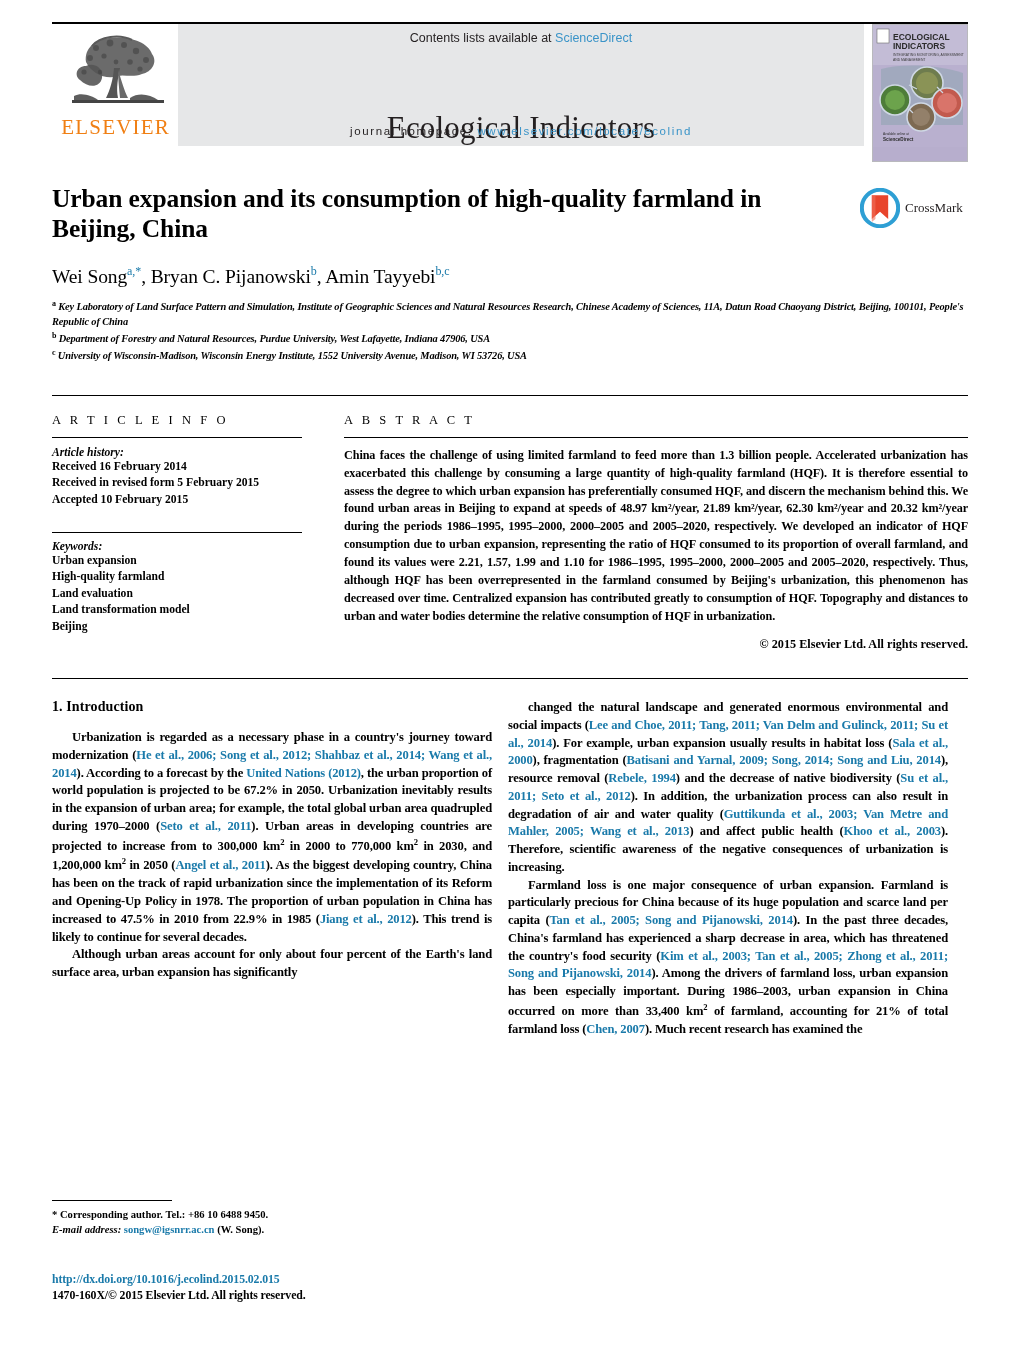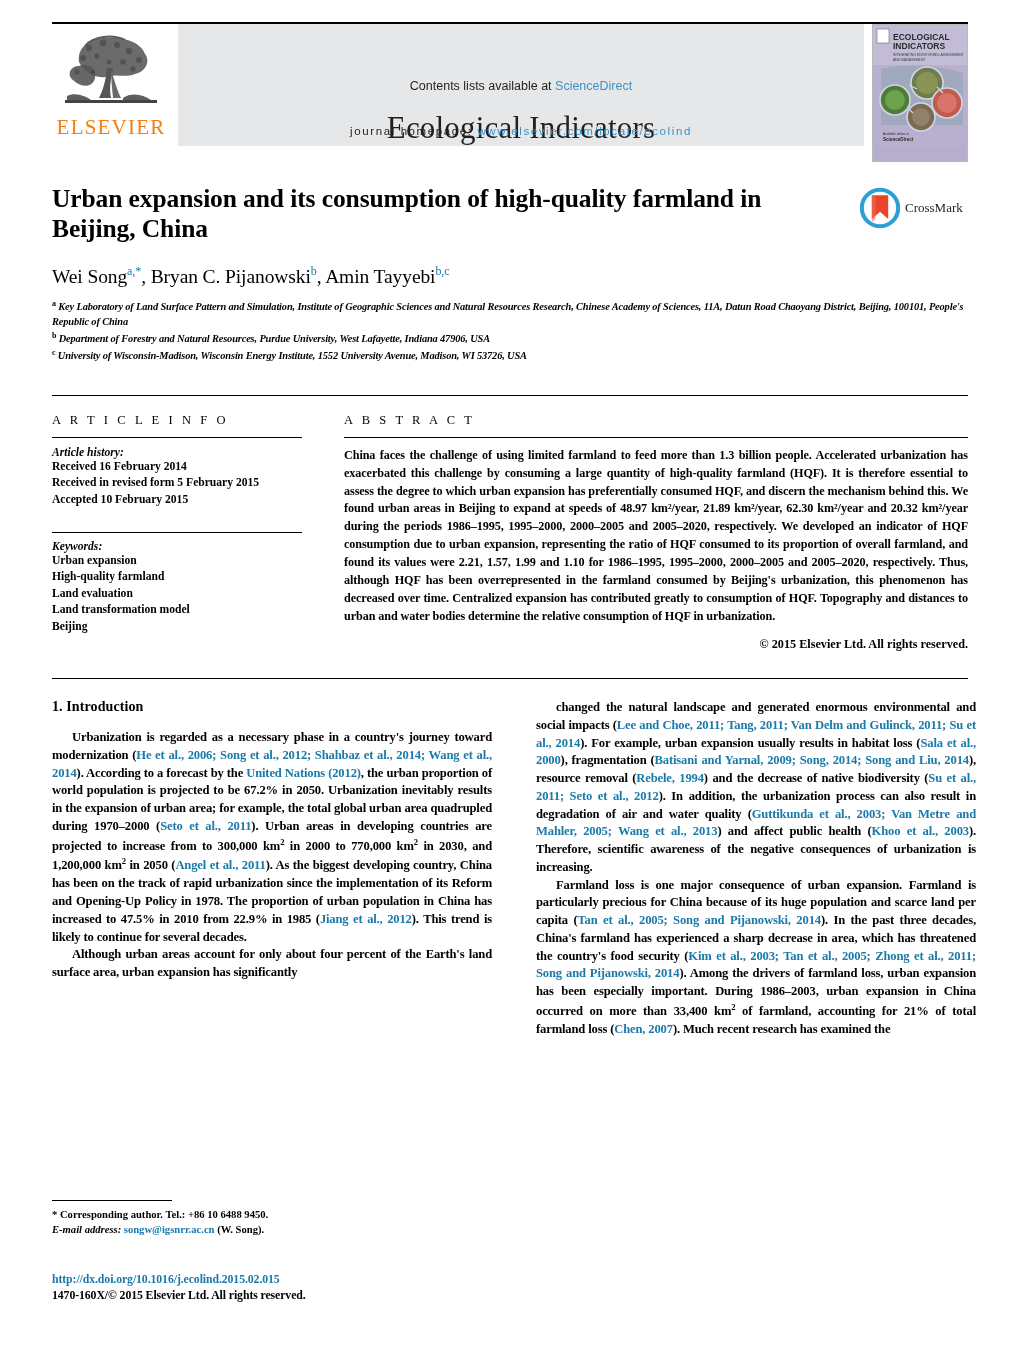--- a/index.html
+++ b/index.html
@@ -41,43 +41,43 @@
     padding-top: 0;
     display: flex;
     align-items: stretch;
     height: 122px;
   }
   .elsevier-logo {
     width: 118px;
     flex: 0 0 118px;
     display: flex;
     flex-direction: column;
-    align-items: center;
+    align-items: flex-end;
     justify-content: flex-start;
     padding-top: 8px;
   }
   .tree-wrap { width: 104px; height: 82px; }
   .elsevier-word {
     font-family: "Liberation Serif", serif;
     font-size: 21px;
     letter-spacing: 1.2px;
     color: #F07F13;
     margin-top: 1px;
     font-weight: normal;
   }
   .journal-band {
     flex: 1 1 auto;
     background: #e6e7e8;
     margin-left: 8px;
     margin-right: 8px;
     display: flex;
     flex-direction: column;
     align-items: center;
-    justify-content: flex-end;
-    padding-top: 20px;
+    justify-content: space-between;
+    padding-top: 7px;
     position: relative;
   }
   .contents-line {
     font-family: "Liberation Sans", sans-serif;
     font-size: 12.5px;
     color: #231f20;
   }
   .contents-line .sd { color: #3a94c8; }
   .journal-name {
     font-family: "Liberation Serif", serif;
@@ -206,21 +206,21 @@
   }
 
   
   .body-rule {
     margin: 26px 52px 0 52px;
     border-top: 1px solid #000;
   }
   .body-cols {
     margin: 20px 52px 0 52px;
     display: flex;
-    column-gap: 44px;
+    column-gap: 16px;
   }
   .bcol {
     width: 440px;
     flex: 0 0 440px;
   }
   h2.section {
     font-size: 14px;
     font-weight: bold;
     margin: 0 0 14px 0;
     letter-spacing: 0.1px;

